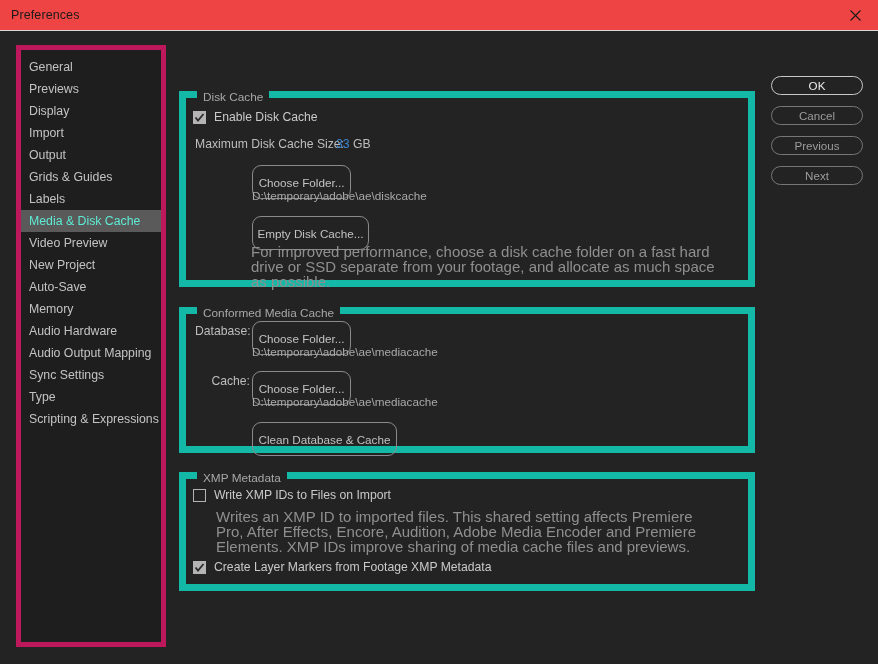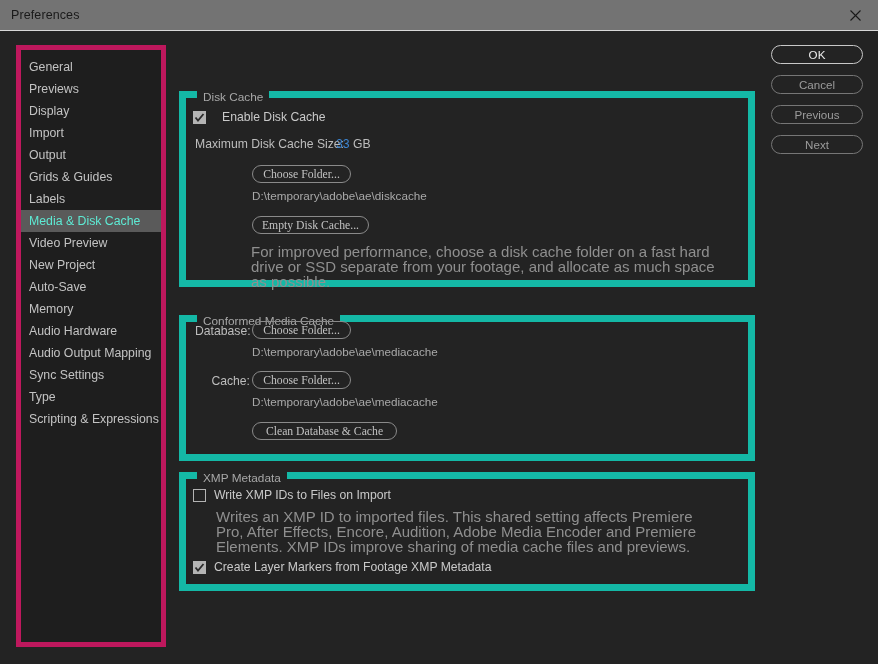--- a/index.html
+++ b/index.html
@@ -13,21 +13,21 @@
     font-family: "Liberation Sans", sans-serif;
     overflow: hidden;
     position: relative;
   }
 
   
   #titlebar {
     position: absolute;
     left: 0; top: 0;
     width: 878px; height: 31px;
-    background: #737373;
+    background: #ef4444;
     border-bottom: 1px solid #d8d8d8;
     box-sizing: border-box;
   }
   #title-text {
     position: absolute;
     left: 11px; top: 8px;
     font-size: 12.5px;
     color: #1a1a1a;
     letter-spacing: .1px;
   }
@@ -93,56 +93,57 @@
     display: flex;
     align-items: center;
     justify-content: center;
     box-sizing: border-box;
     cursor: default;
     padding: 0;
   }
   .action-button.primary {
     border-color: #c8c8c8;
     color: #ececec;
+    margin-top: 31px;
   }
 
   
   .groupbox {
     position: absolute;
     border: 7px solid #14b8a6;
     box-sizing: border-box;
   }
   .group-legend {
     position: absolute;
     top: -8px;
     left: 11px;
     padding: 0 6px;
     background: #232323;
     font-size: 11.8px;
     color: #a8a8a8;
     white-space: nowrap;
   }
   #group-disk-cache     { left: 179px; top: 60px;  width: 576px; height: 196px; }
-  #group-media-cache    { left: 179px; top: 284px; width: 576px; height: 146px; }
+  #group-media-cache    { left: 179px; top: 276px; width: 576px; height: 146px; }
   #group-xmp            { left: 179px; top: 441px; width: 576px; height: 119px; }
 
   
   .pill-button {
     height: 18px;
     border: 1px solid #8a8a8a;
     border-radius: 9px;
     background: transparent;
     color: #c2c2c2;
     font-size: 11.7px;
-    font-family: Liberation Serif, serif;
+    font-family: Liberation Sans, sans-serif;
     display: inline-flex;
     align-items: center;
     justify-content: center;
     box-sizing: border-box;
-    padding: 0 12px;
+    padding: 16px 12px;
     cursor: default;
     white-space: nowrap;
   }
 
   .check-row {
     position: absolute;
     display: flex;
     align-items: center;
     cursor: default;
   }
@@ -177,21 +178,21 @@
     position: absolute;
     font-size: 15px;
     color: #8f8f8f;
     line-height: 15px;
   }
   .hot-text {
     color: #3d86d4;
   }
 
   
-  #enable-disk-cache-row { left: 193px; top: 79px; gap: 8px; }
+  #enable-disk-cache-row { left: 193px; top: 79px; }
   #max-size-label  { left: 195px; top: 106px; }
   #max-size-value  { left: 336px; top: 106px; font-size: 12.2px; color:#bdbdbd; position:absolute; white-space:nowrap;}
   #choose-folder-disk  { position: absolute; left: 252px; top: 134px; width: 99px; }
   #disk-path       { left: 252px; top: 158px; }
   #empty-disk-cache{ position: absolute; left: 252px; top: 185px; width: 117px; }
   #disk-hint       { left: 251px; top: 213px; width: 470px; }
 
   
   #database-label  { left: 195px; top: 293px; width: 55px; text-align: right; }
   #choose-folder-db{ position: absolute; left: 252px; top: 290px; width: 99px; }

